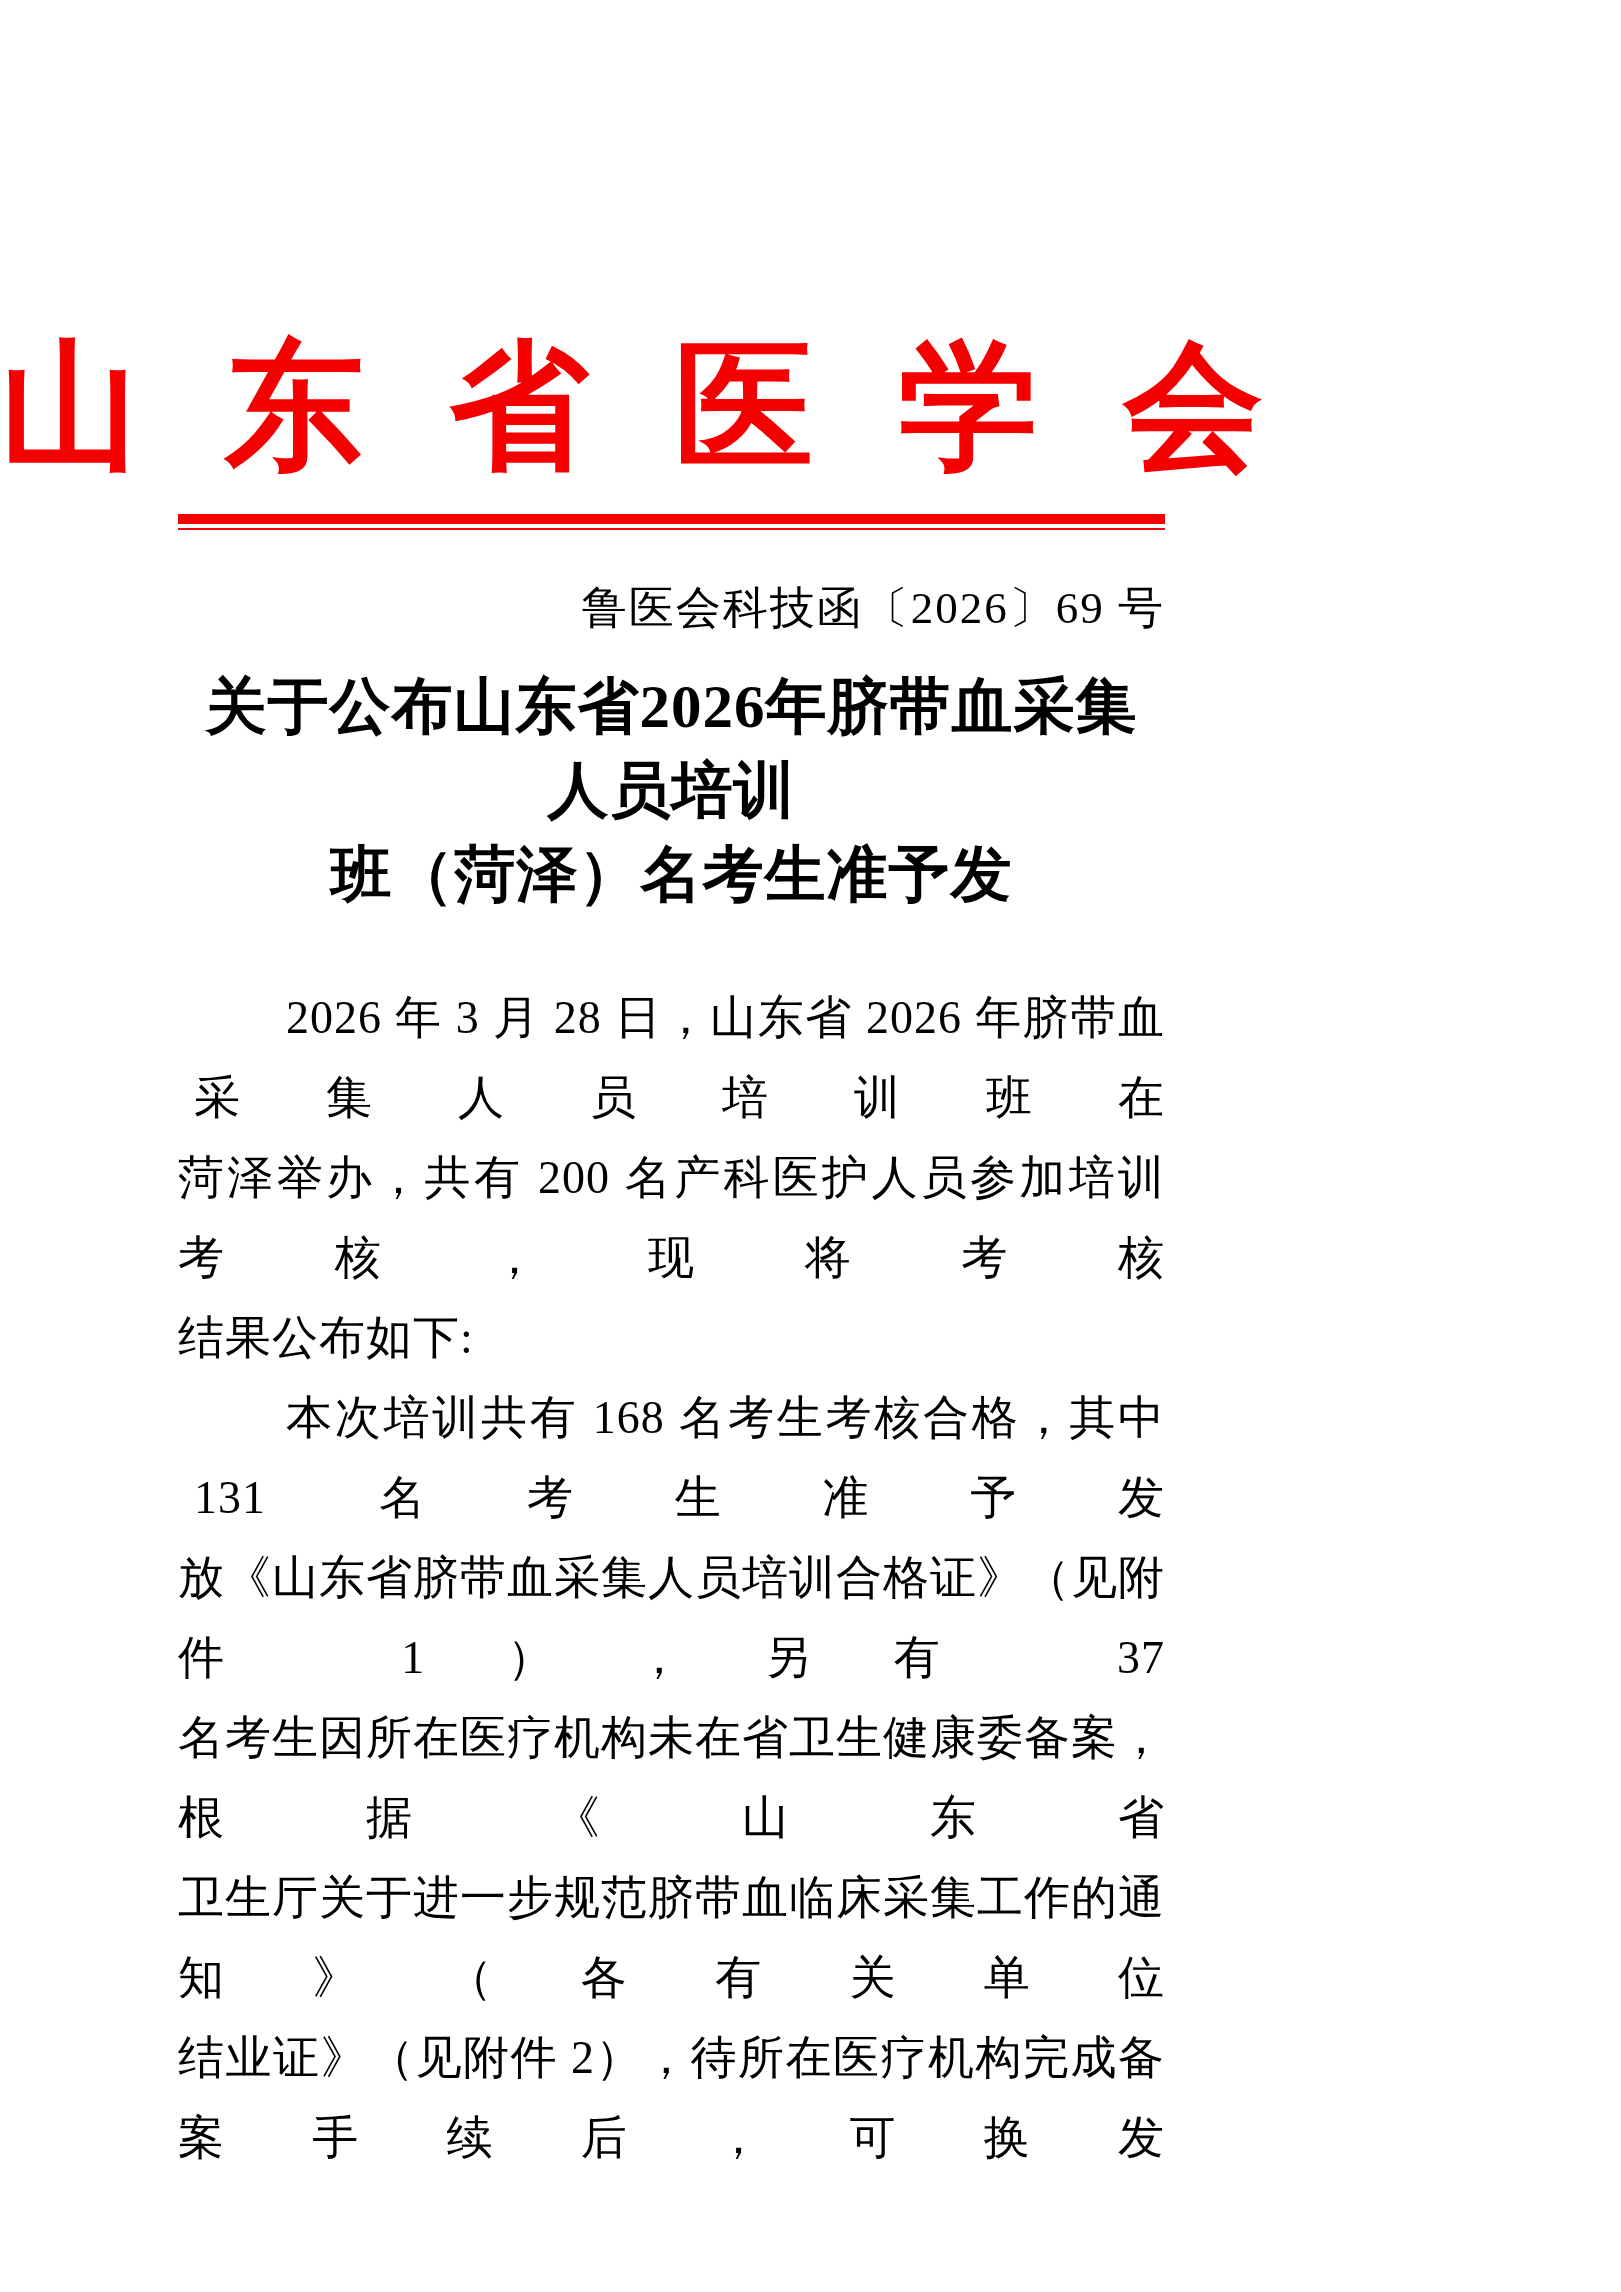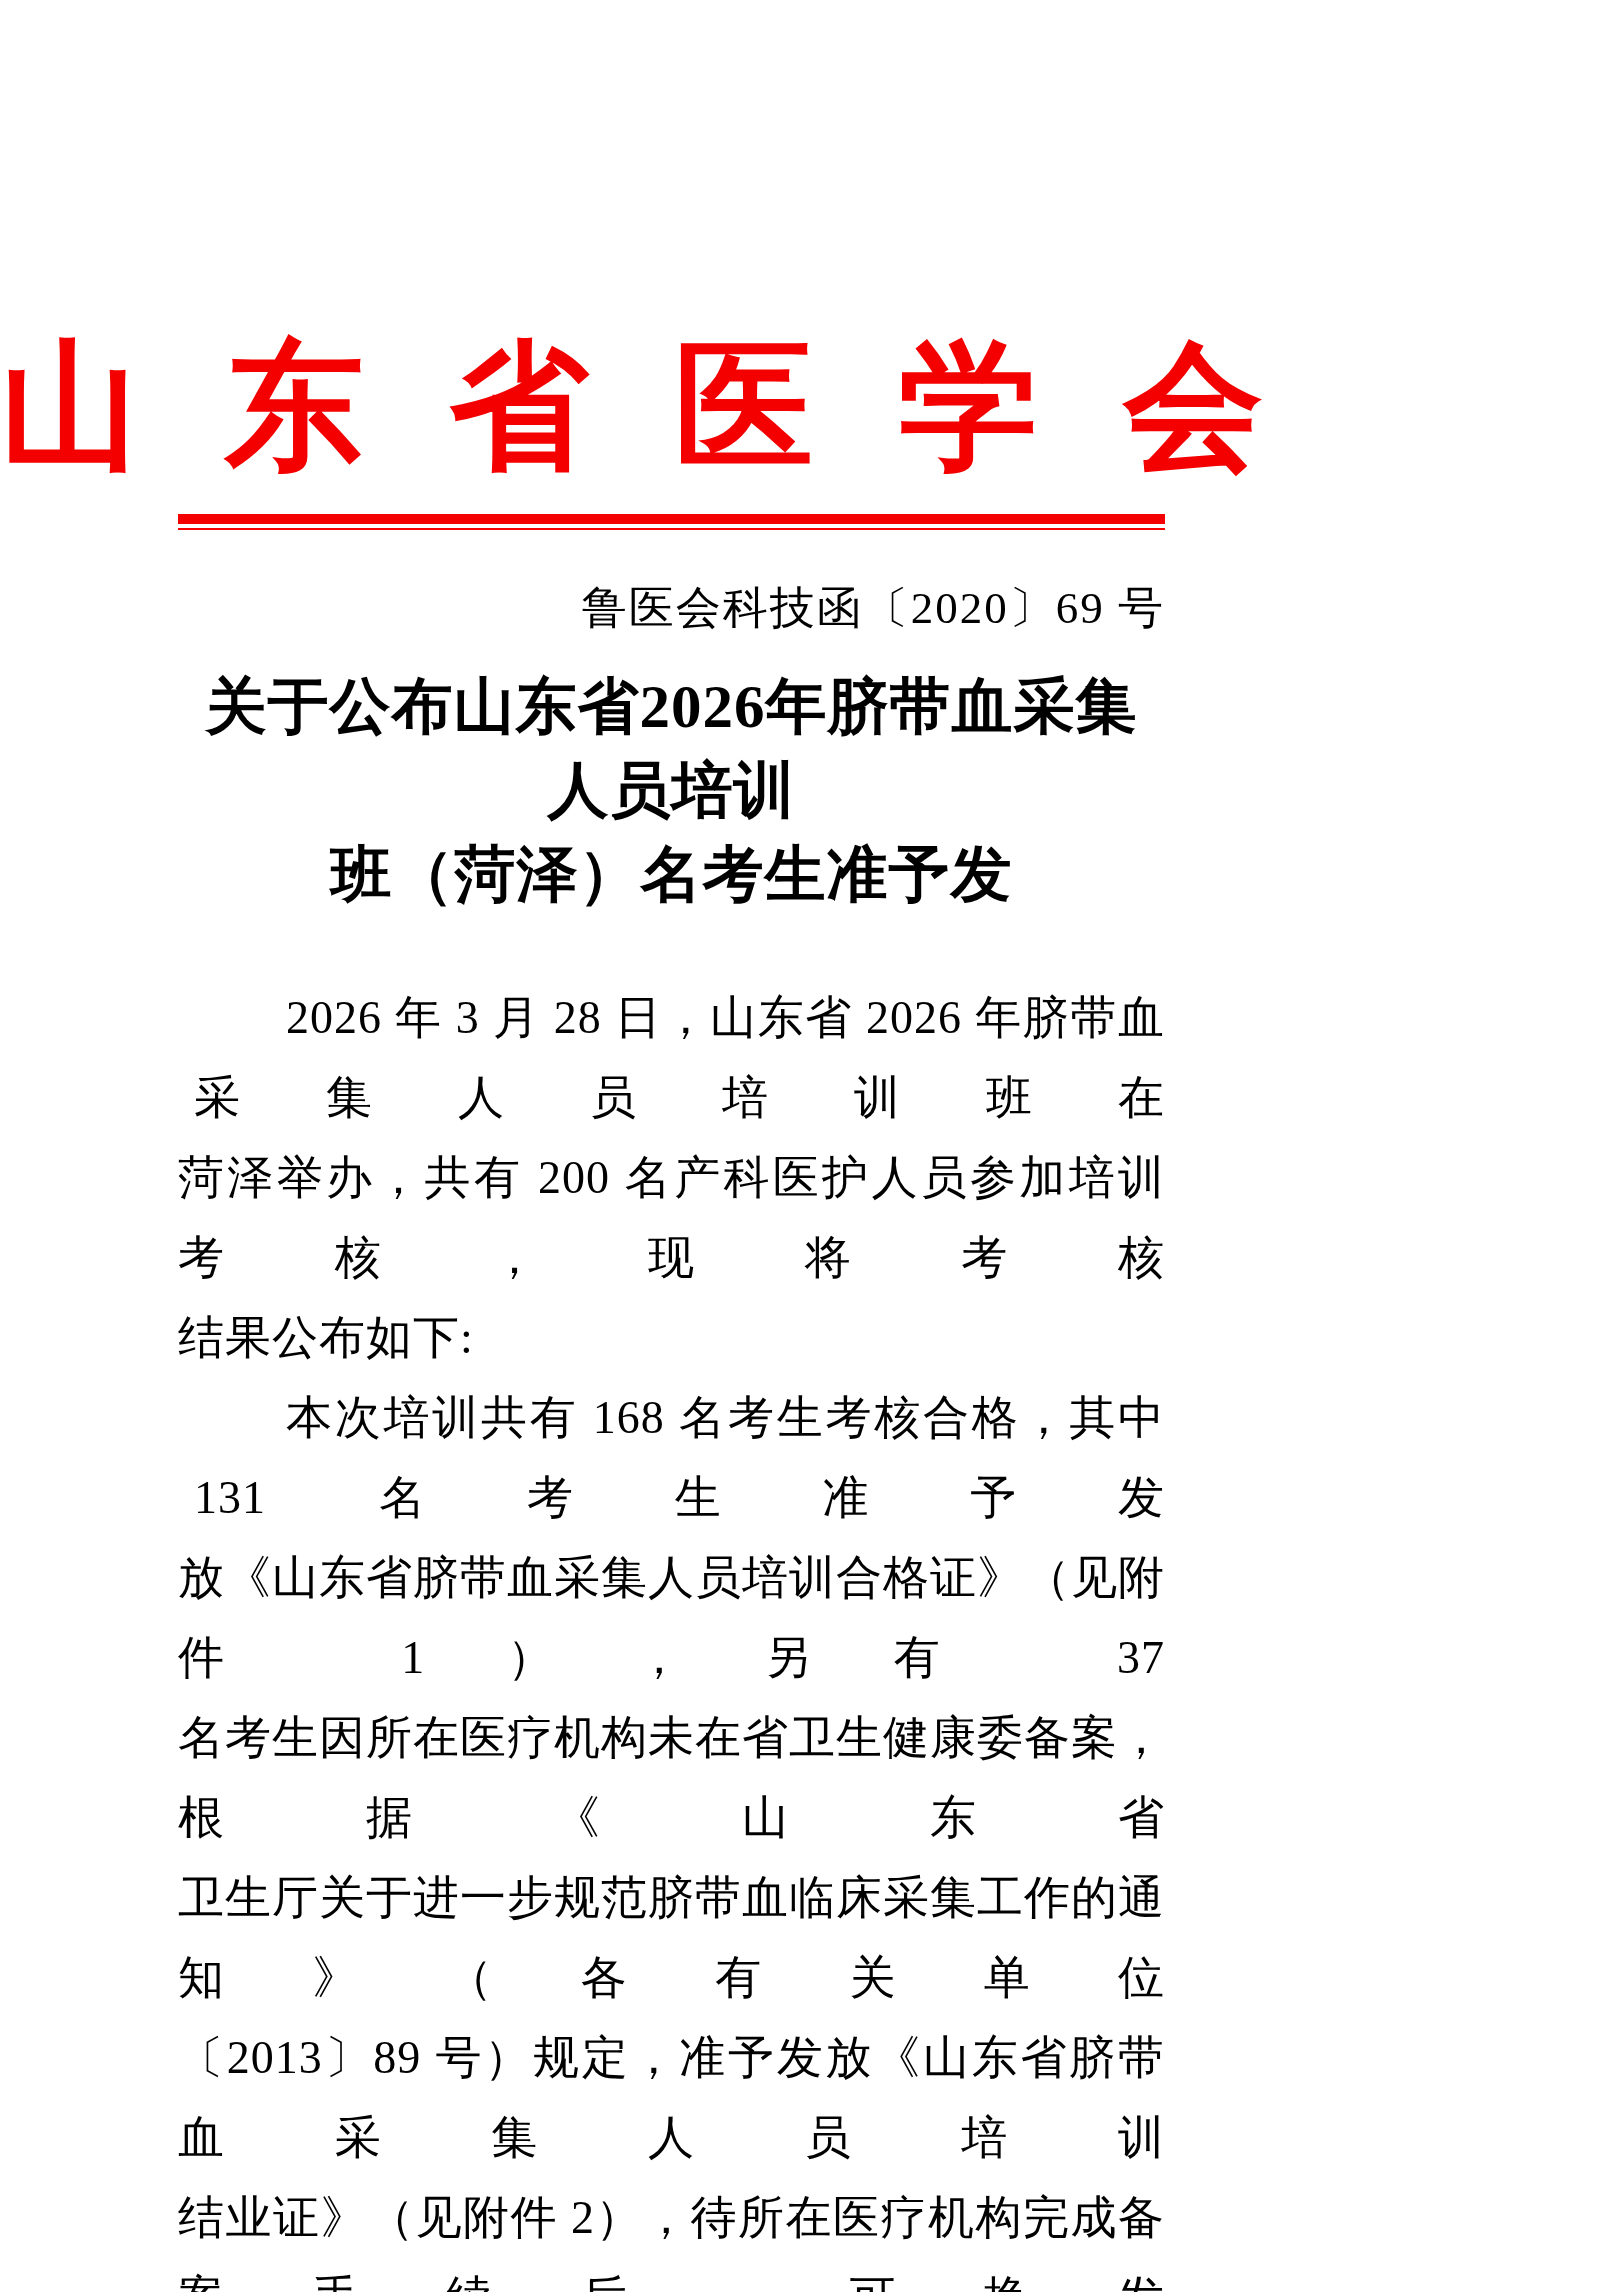--- a/index.html
+++ b/index.html
@@ -60,36 +60,35 @@
 <body>
 
 <div class="page">
 
   <div class="masthead">山 东 省 医 学 会</div>
 
   <div class="masthead-rule"></div>
 
   <div class="content">
 
-    <div class="doc-number">鲁医会科技函〔2020〕69 号</div>
+    <div class="doc-number">鲁医会科技函〔2026〕69 号</div>
 
     <div class="title">
       <div class="title-line">关于公布山东省2026年脐带血采集人员培训</div>
       <div class="title-line">班（菏泽）名考生准予发</div>
     </div>
 
     <div class="body">
 
 
       <div class="bodyline indent fill">2026 年 3 月 28 日，山东省 2026 年脐带血采集人员培训班在</div>
       <div class="bodyline fill">菏泽举办，共有 200 名产科医护人员参加培训考核，现将考核</div>
       <div class="bodyline">结果公布如下:</div>
       <div class="bodyline indent fill">本次培训共有 168 名考生考核合格，其中 131 名考生准予发</div>
       <div class="bodyline fill">放《山东省脐带血采集人员培训合格证》（见附件 1），另有 37</div>
       <div class="bodyline fill">名考生因所在医疗机构未在省卫生健康委备案，根据《山东省</div>
       <div class="bodyline fill">卫生厅关于进一步规范脐带血临床采集工作的通知》（各有关单位</div>
-      <div class="bodyline fill">〔2013〕89 号）规定，准予发放《山东省脐带血采集人员培训</div>
       <div class="bodyline fill">结业证》（见附件 2），待所在医疗机构完成备案手续后，可换发</div>
 
     </div>
   </div>
 </div>
 
 
 </body></html>

